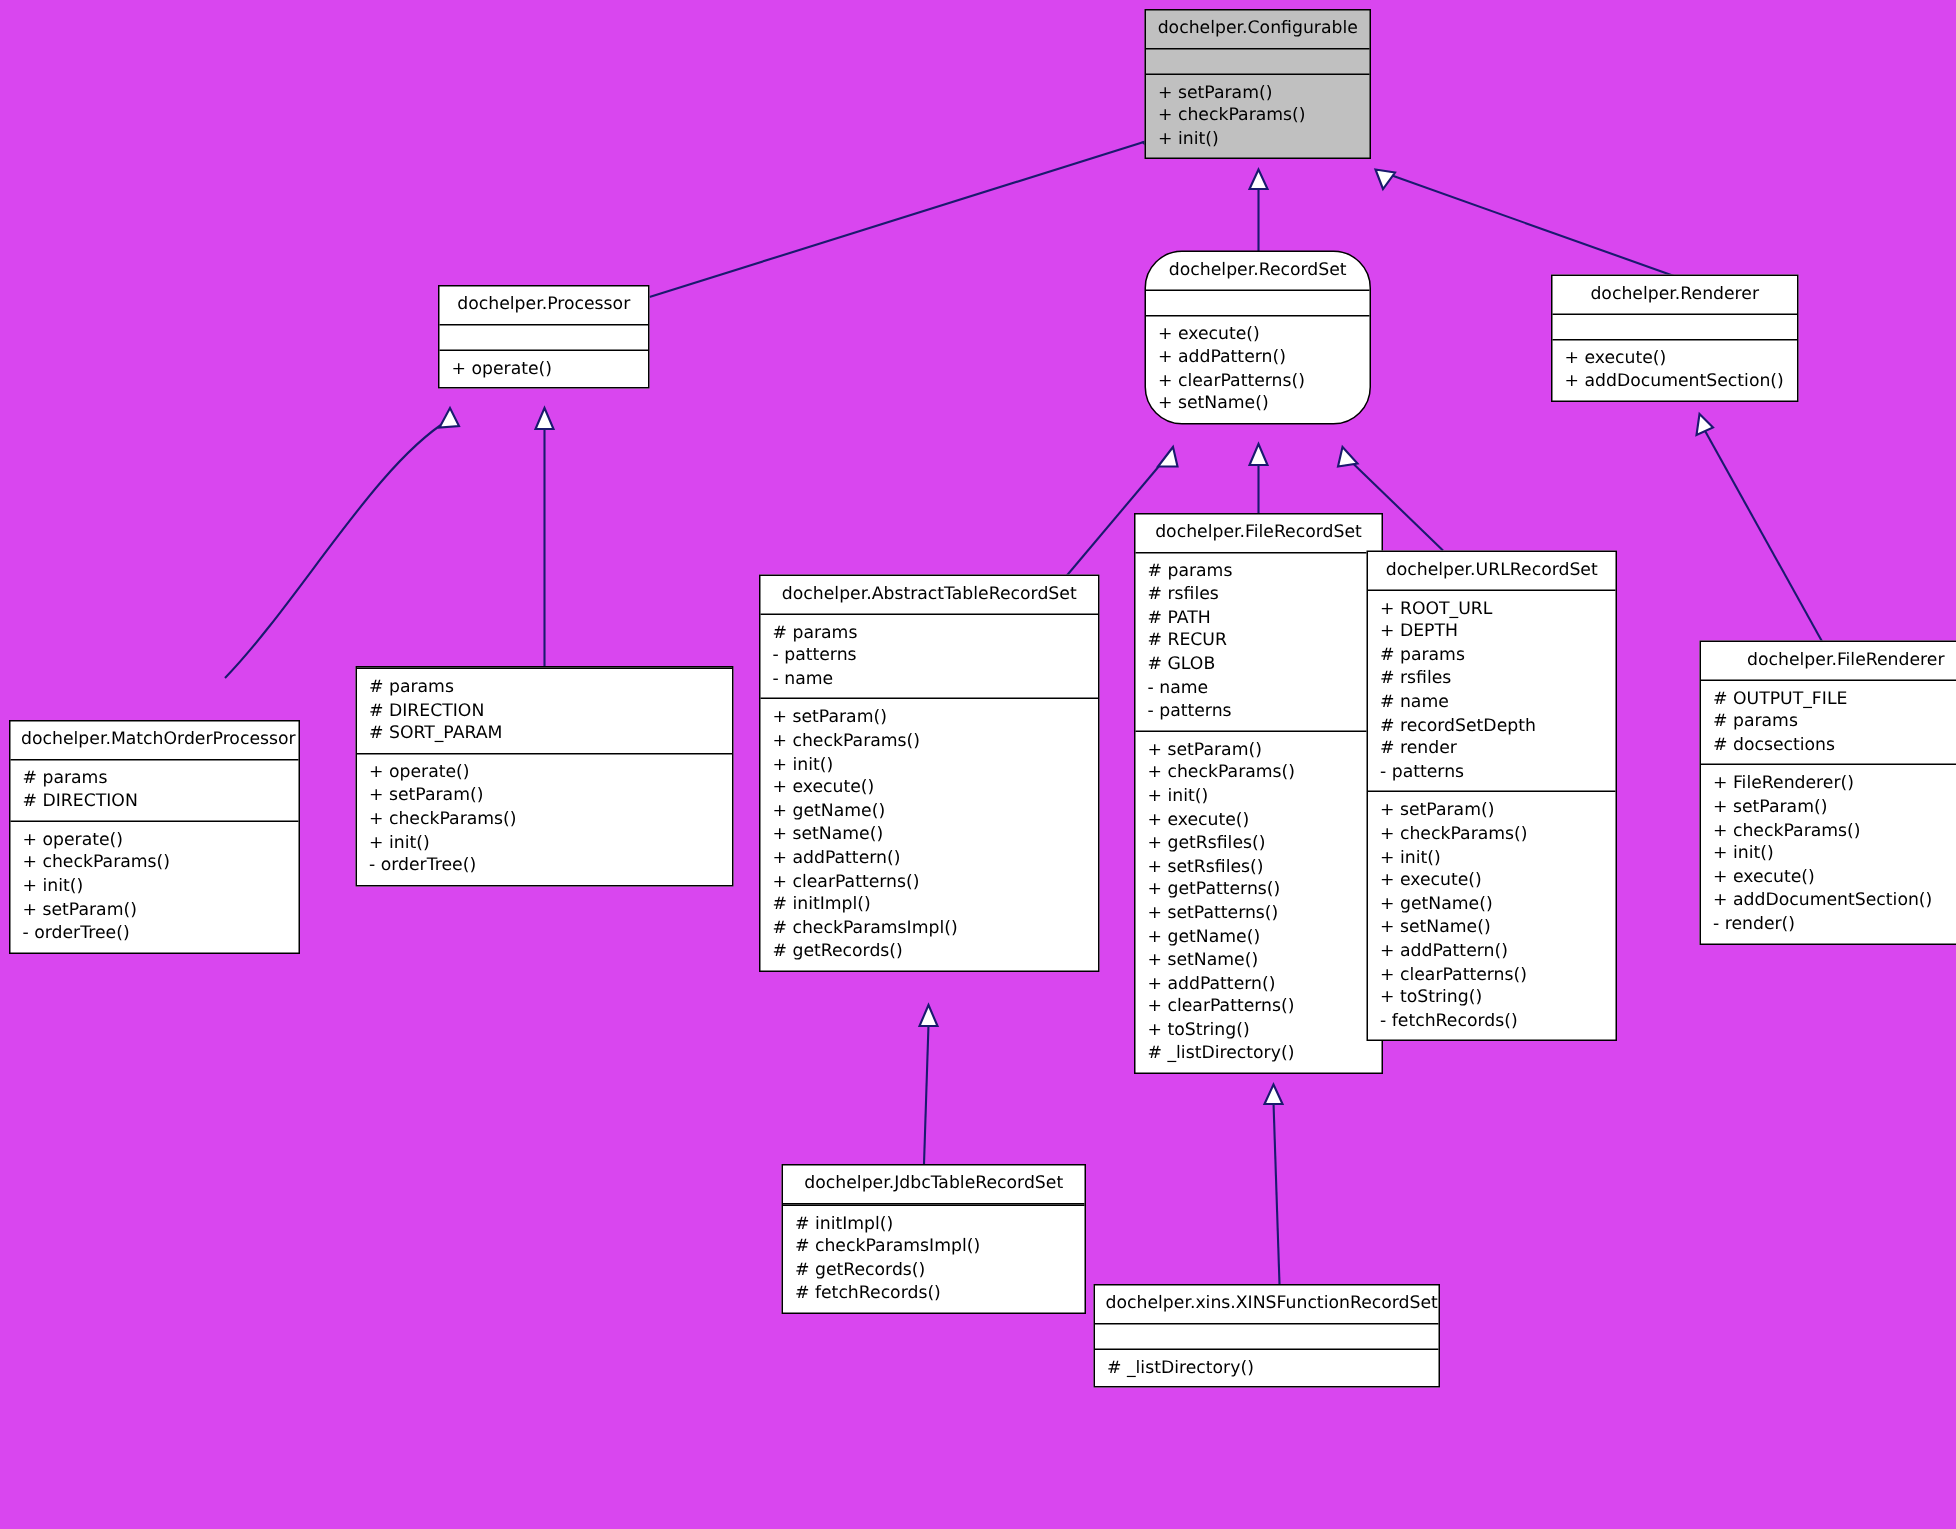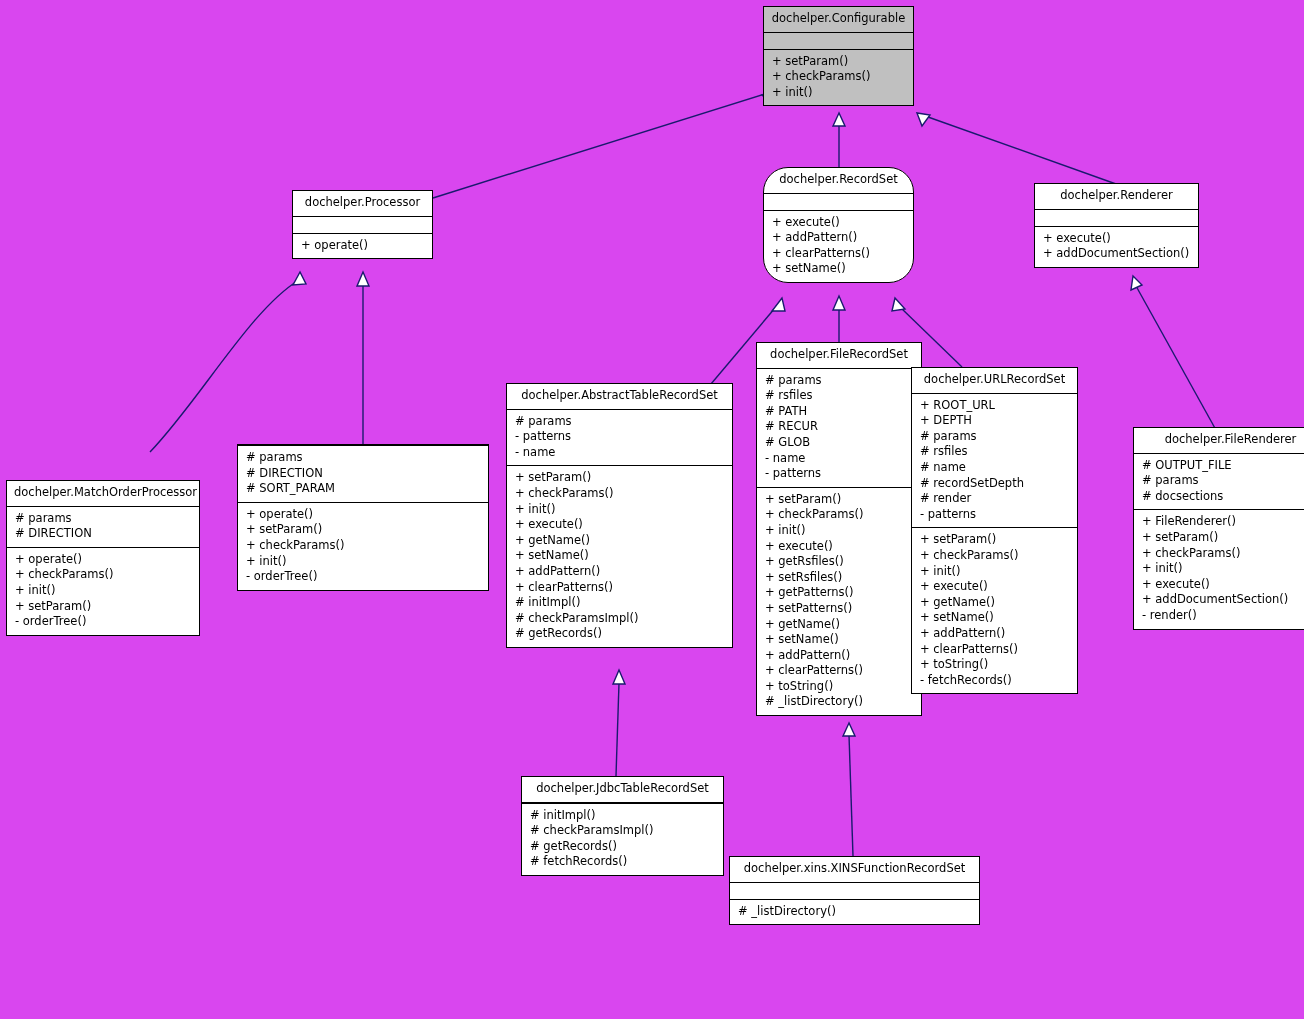--- a/index.html
+++ b/index.html
@@ -294,21 +294,21 @@
     <div class="uml-sep"></div>
     <div class="uml-sep"></div>
     <div class="uml-compartment">
       <div class="uml-row"># initImpl()</div>
       <div class="uml-row"># checkParamsImpl()</div>
       <div class="uml-row"># getRecords()</div>
       <div class="uml-row"># fetchRecords()</div>
     </div>
   </div>
 
-  <div class="uml-class" style="left:729px; top:856px; width:251px;">
+  <div class="uml-class" style="left:729px; top:856px; width:231px;">
     <div class="uml-name">dochelper.xins.XINSFunctionRecordSet</div>
     <div class="uml-sep"></div>
     <div class="uml-compartment empty"></div>
     <div class="uml-sep"></div>
     <div class="uml-compartment">
       <div class="uml-row"># _listDirectory()</div>
     </div>
   </div>
 
 </div>

